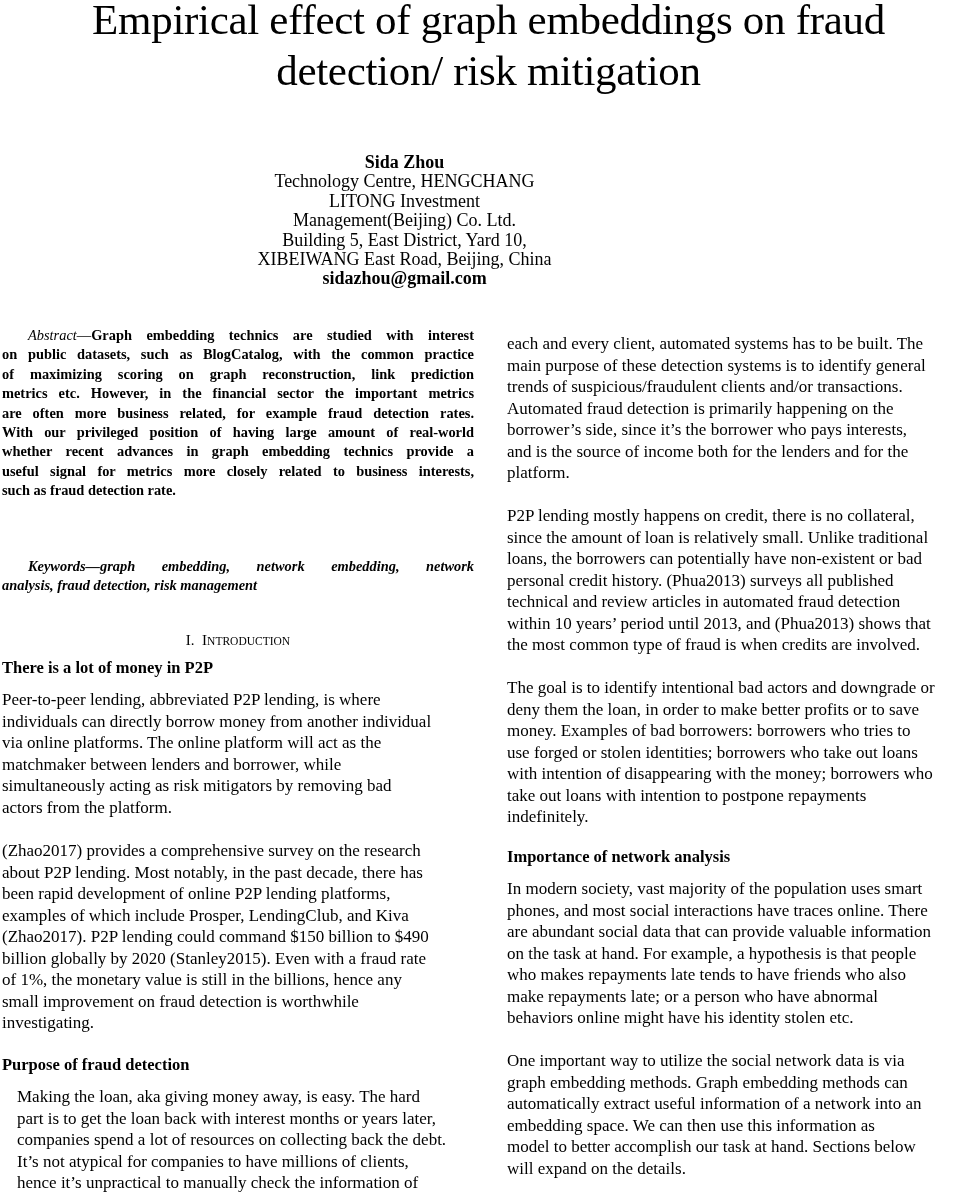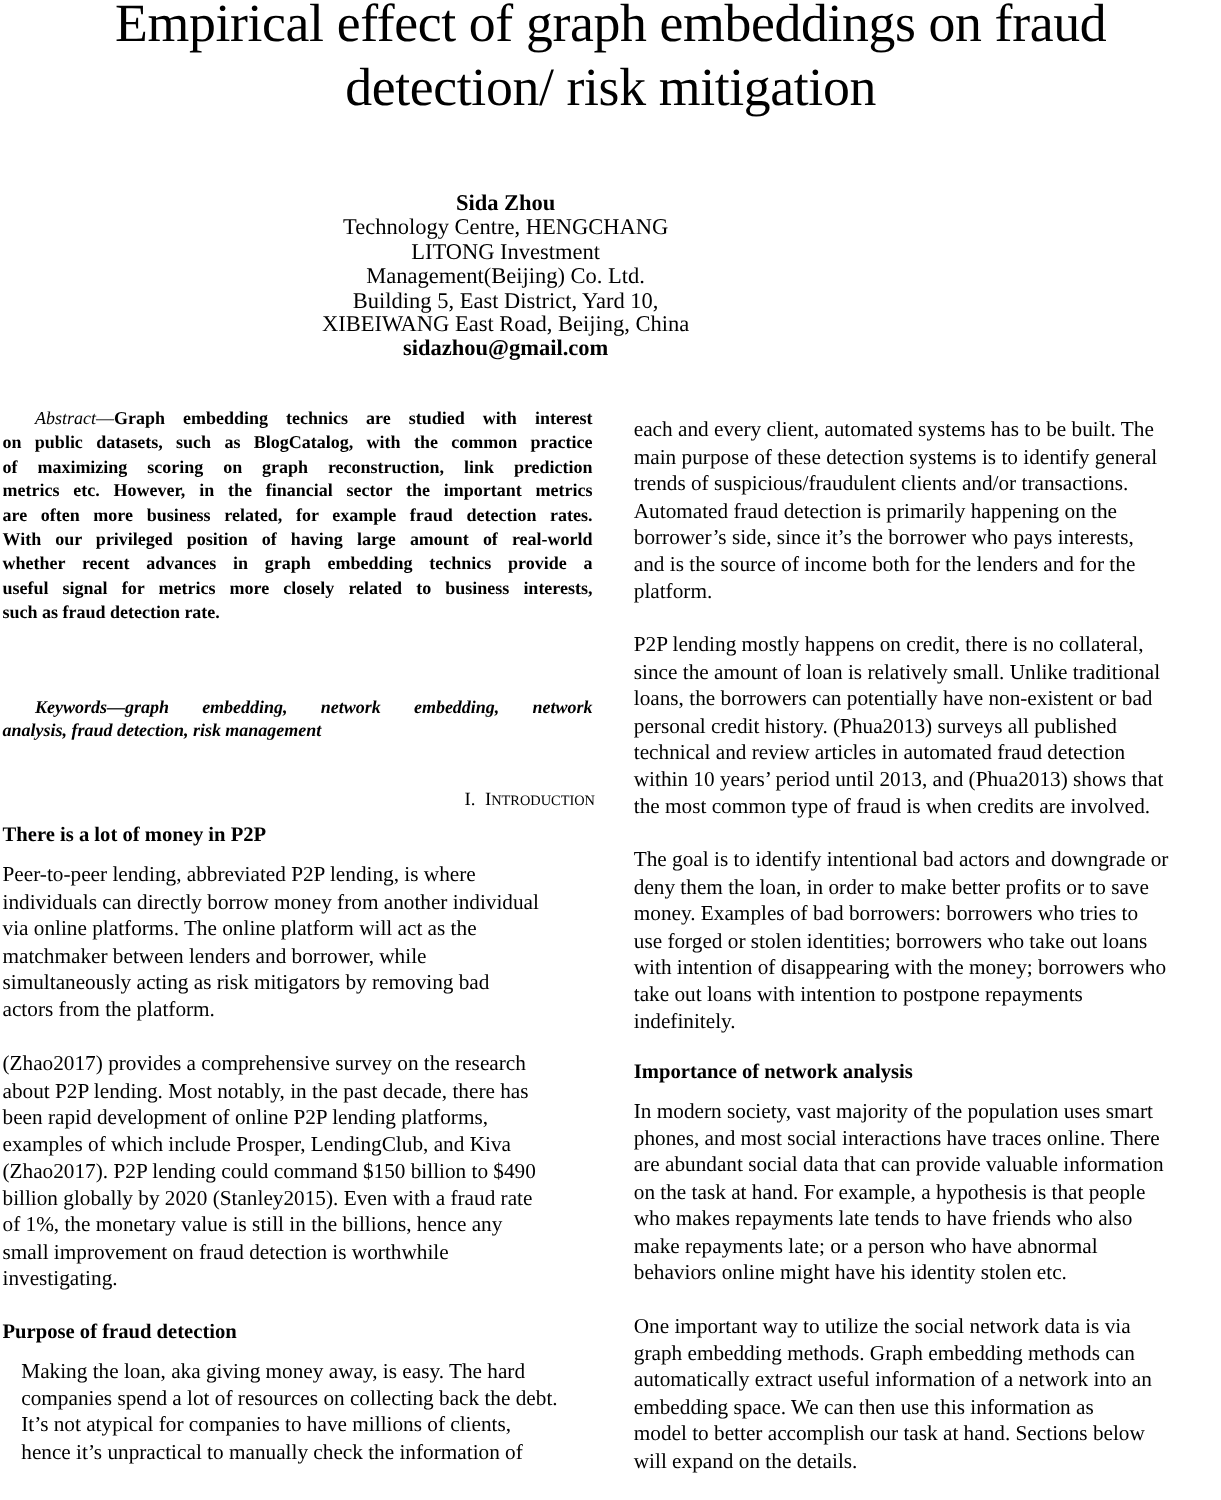--- a/index.html
+++ b/index.html
@@ -23,21 +23,21 @@
     font-size: 14.4px; line-height: 19.4px; font-weight: bold; }
   .abs-block .line { display: block; white-space: nowrap; text-align: justify; text-align-last: justify; }
   .abs-block .line.last { text-align-last: left; }
   .abs-block .indent { padding-left: 26px; }
   .it { font-style: italic; }
   .kw-block { position: absolute; left: 2px; top: 546px; width: 472px;
     font-size: 14.4px; line-height: 19.4px; font-weight: bold; font-style: italic; margin-top: 11px; }
   .kw-block .line { display: block; white-space: nowrap; text-align: justify; text-align-last: justify; }
   .kw-block .line.last { text-align-last: left; }
 
-  .section-heading { position: absolute; left: 0; top: 630px; width: 476px; text-align: right;
+  .section-heading { position: absolute; left: 0; top: 630px; width: 476px; text-align: center;
     font-size: 15px; line-height: 20px; }
   .section-heading .sc { font-size: 15px; }
   .section-heading .sc-small { font-size: 11.5px; }
 
   .subhead { position: absolute; font-weight: bold; font-size: 16.5px; line-height: 21px; white-space: nowrap; }
   .para { position: absolute; font-size: 17px; line-height: 21.5px; }
   .para .line { display: block; white-space: nowrap; }
 </style>
 </head>
 <body>
@@ -98,20 +98,21 @@
   <span class="line">billion globally by 2020 (Stanley2015). Even with a fraud rate</span>
   <span class="line">of 1%, the monetary value is still in the billions, hence any</span>
   <span class="line">small improvement on fraud detection is worthwhile</span>
   <span class="line">investigating.</span>
 </div>
 
 <div class="subhead" style="left:2px; top:1054px;">Purpose of fraud detection</div>
 
 <div class="para" style="left:2px; top:1086px;margin-left:15px;">
   <span class="line">Making the loan, aka giving money away, is easy. The hard</span>
+  <span class="line">part is to get the loan back with interest months or years later,</span>
   <span class="line">companies spend a lot of resources on collecting back the debt.</span>
   <span class="line">It’s not atypical for companies to have millions of clients,</span>
   <span class="line">hence it’s unpractical to manually check the information of</span>
 </div>
 
 <div class="para" style="left:507px; top:333px;">
   <span class="line">each and every client, automated systems has to be built. The</span>
   <span class="line">main purpose of these detection systems is to identify general</span>
   <span class="line">trends of suspicious/fraudulent clients and/or transactions.</span>
   <span class="line">Automated fraud detection is primarily happening on the</span>

